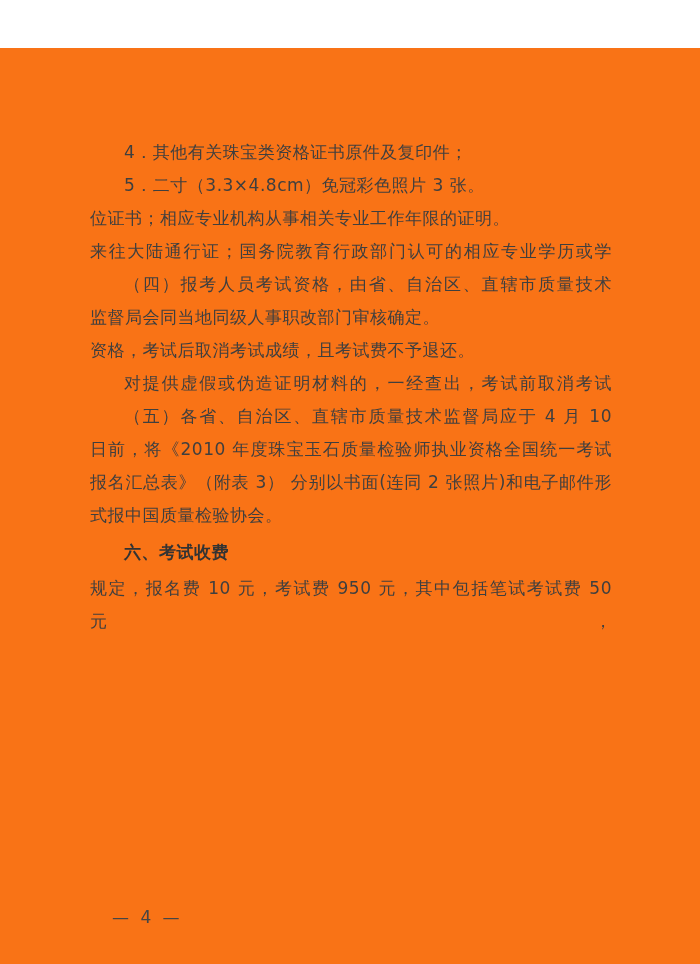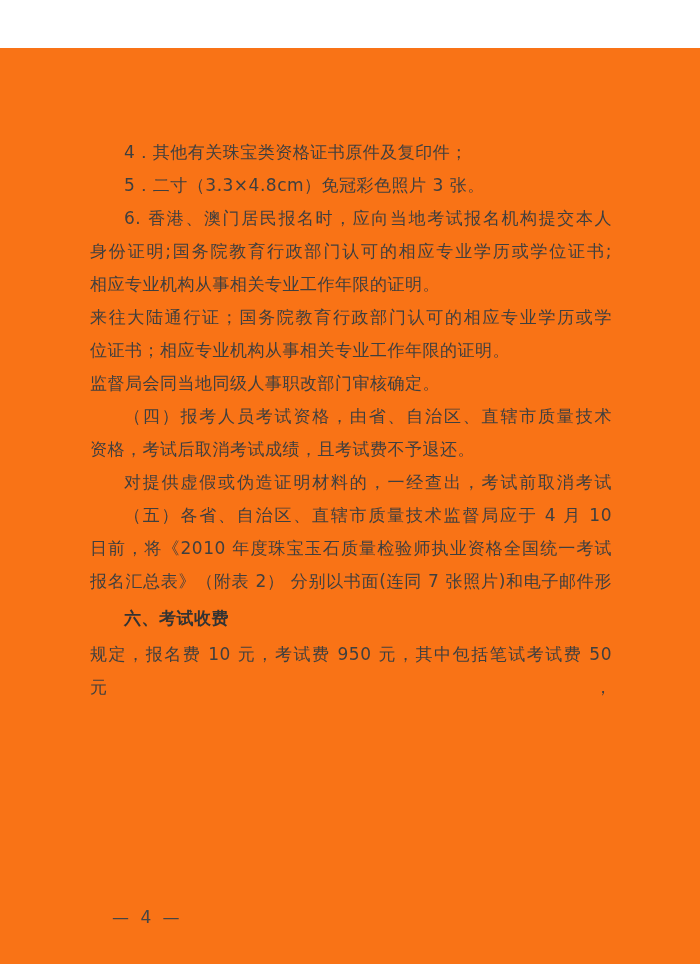--- a/index.html
+++ b/index.html
@@ -64,40 +64,36 @@
 
 <div class="page">
   <div class="content" id="doc-content">
       <div class="para">
         <div class="line indent">4．其他有关珠宝类资格证书原件及复印件；</div>
       </div>
       <div class="para">
         <div class="line indent">5．二寸（3.3×4.8cm）免冠彩色照片 3 张。</div>
       </div>
       <div class="para">
-        <div class="line indent just">6. 香港、澳门居民报名时，应向当地考试报名机构提交本人</div>
-        <div class="line just">身份证明;国务院教育行政部门认可的相应专业学历或学位证书;</div>
-        <div class="line">相应专业机构从事相关专业工作年限的证明。</div>
+        <div class="line">位证书；相应专业机构从事相关专业工作年限的证明。</div>
+        <div class="line just">来往大陆通行证；国务院教育行政部门认可的相应专业学历或学</div>
       </div>
       <div class="para">
-        <div class="line just">来往大陆通行证；国务院教育行政部门认可的相应专业学历或学</div>
-        <div class="line">位证书；相应专业机构从事相关专业工作年限的证明。</div>
-      </div>
-      <div class="para">
+        <div class="line indent just">（四）报考人员考试资格，由省、自治区、直辖市质量技术</div>
         <div class="line">监督局会同当地同级人事职改部门审核确定。</div>
-        <div class="line indent just">（四）报考人员考试资格，由省、自治区、直辖市质量技术</div>
       </div>
       <div class="para">
         <div class="line">资格，考试后取消考试成绩，且考试费不予退还。</div>
         <div class="line indent just">对提供虚假或伪造证明材料的，一经查出，考试前取消考试</div>
       </div>
       <div class="para">
         <div class="line indent just">（五）各省、自治区、直辖市质量技术监督局应于 4 月 10</div>
         <div class="line just">日前，将《2010 年度珠宝玉石质量检验师执业资格全国统一考试</div>
-        <div class="line just">报名汇总表》（附表 2） 分别以书面(连同 7 张照片)和电子邮件形</div>
+        <div class="line just">报名汇总表》（附表 3） 分别以书面(连同 2 张照片)和电子邮件形</div>
+        <div class="line">式报中国质量检验协会。</div>
       </div>
       <div class="para heading">
         <div class="line indent">六、考试收费</div>
       </div>
       <div class="para gap-before">
         <div class="line just">规定，报名费 10 元，考试费 950 元，其中包括笔试考试费 50 元，</div>
       </div>
     </div>
   <div class="footer">— 4 —</div>
 </div>

